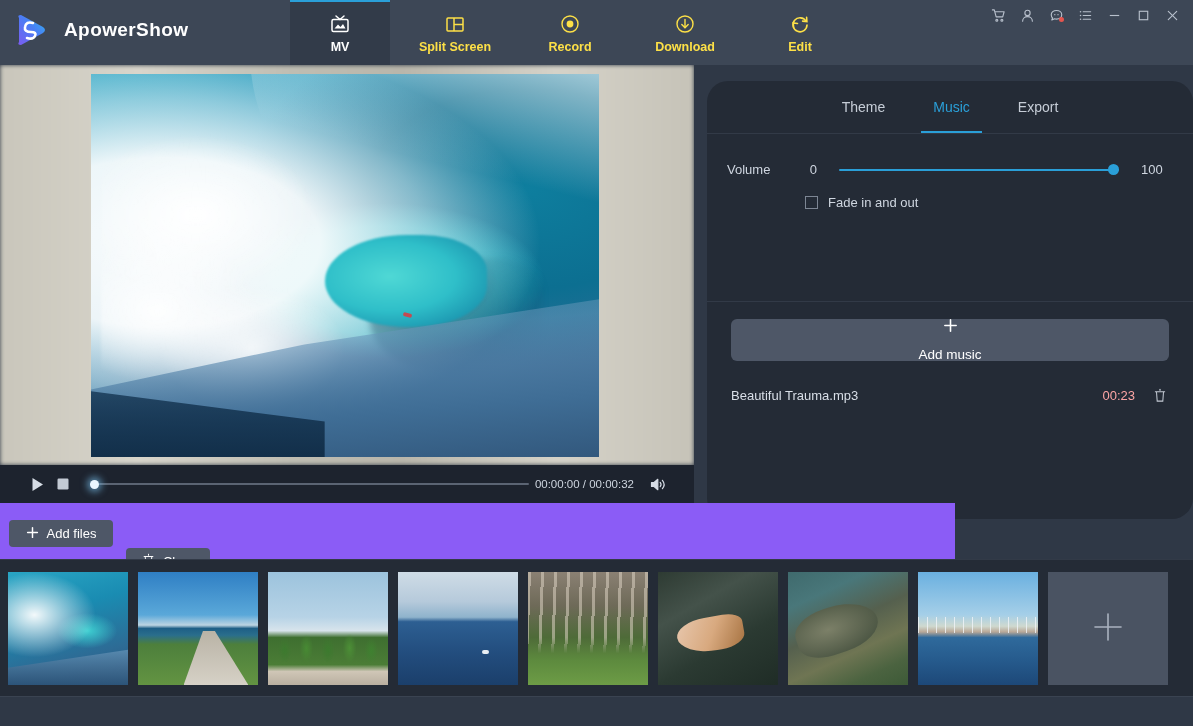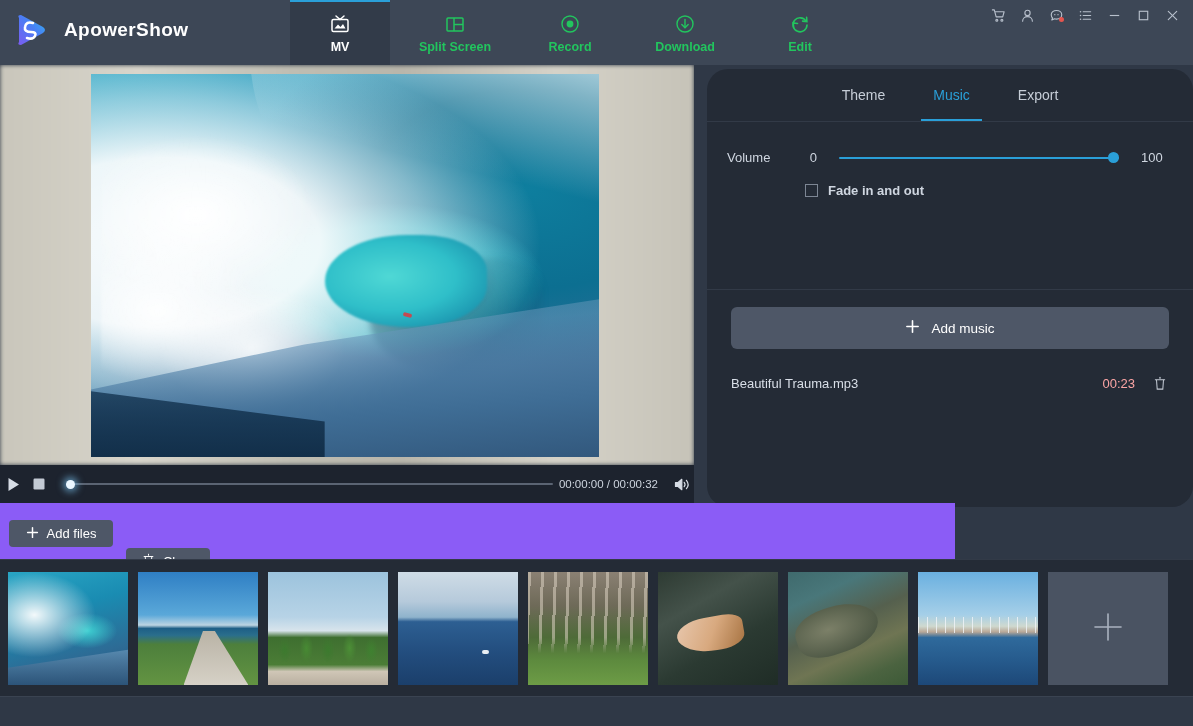--- a/index.html
+++ b/index.html
@@ -20,21 +20,21 @@
   .logo-wrap { width: 40px; height: 40px; position: relative; }
   .brand-name {
     color: #ffffff; font-size: 19px; font-weight: bold; letter-spacing: .4px;
     white-space: nowrap;
   }
 
   .navtabs { position: absolute; left: 290px; top: 0; height: 65px; display: flex; }
   .navtab {
     width: 100px; height: 65px; position: relative;
     display: flex; flex-direction: column; align-items: center; justify-content: center;
-    gap: 4px; cursor: pointer; color: #22c55e;
+    gap: 4px; cursor: pointer; color: #fde047;
   }
   .navtab .nt-label { font-size: 12.5px; font-weight: bold; white-space: nowrap; }
   .navtab .nt-icon { height: 24px; display: flex; align-items: center; justify-content: center; }
   .navtab.active { background: #323b49; color: #ffffff; }
   .navtab.active::before {
     content: ""; position: absolute; left: 0; right: 0; top: 0; height: 2px; background: #2a9fd8;
   }
   .navtab.wide { width: 130px; }
 
   .winctrls { position: absolute; right: 6px; top: 0; height: 30px; display: flex; align-items: center; }
@@ -109,38 +109,38 @@
     background: linear-gradient(180deg, rgba(22,56,86,.75), rgba(16,44,70,.95));
     clip-path: polygon(0 22%, 100% 58%, 100% 100%, 0 100%);
   }
   .wave .surfer {
     position: absolute; left: 61.5%; top: 62.5%; width: 9px; height: 4px;
     border-radius: 2px; background: #c34b52; transform: rotate(14deg);
   }
 
   .playerbar {
     position: absolute; left: 0; top: 465px; width: 694px; height: 38px;
-    background: #1d232e; display: flex; align-items: center; padding: 0 0; justify-content: flex-end;
+    background: #1d232e; display: flex; align-items: center; padding: 0 24px; justify-content: flex-end;
   }
   .pb-btn { width: 26px; height: 26px; display: flex; align-items: center; justify-content: center; cursor: pointer; }
   .pb-track {
     position: relative; flex: 1; height: 14px; margin: 0 6px 0 14px; cursor: pointer;
     display: flex; align-items: center;
   }
   .pb-line { width: 100%; height: 2px; background: #5b6473; border-radius: 1px; }
   .pb-knob {
     position: absolute; left: 0; width: 9px; height: 9px; border-radius: 50%;
     background: #eaf6ff; box-shadow: 0 0 7px 3px rgba(120,190,235,.65);
   }
   .pb-time { color: #cdd4de; font-size: 11.5px; white-space: nowrap; margin-right: 12px; }
   .pb-vol { width: 24px; height: 24px; display: flex; align-items: center; justify-content: center; cursor: pointer; }
 
   
   .rightpanel {
-    position: absolute; left: 707px; top: 69px; width: 486px; height: 438px;
+    position: absolute; left: 707px; top: 81px; width: 486px; height: 438px;
     background: #242b36;
     border-radius: 21px;
   }
   .rp-tabs { height: 52px; display: flex; align-items: center; justify-content: center; gap: 4px; }
   .rp-tab {
     position: relative; padding: 0 22px; height: 52px; display: flex; align-items: center;
     color: #c6cdd7; font-size: 14px; cursor: pointer;
   }
   .rp-tab.active { color: #2a9fd8; }
   .rp-tab.active::after {
@@ -151,30 +151,30 @@
   .vol-row { display: flex; align-items: center; padding: 28px 22px 0 20px; gap: 10px; }
   .vol-label { color: #cfd6e0; font-size: 13px; width: 58px; }
   .vol-min { color: #cfd6e0; font-size: 13px; width: 22px; text-align: right; }
   .vol-track { position: relative; flex: 1; height: 14px; margin: 0 12px; display: flex; align-items: center; cursor: pointer; }
   .vol-line { width: 100%; height: 2px; background: #2a9fd8; border-radius: 1px; }
   .vol-knob {
     position: absolute; right: 0; width: 11px; height: 11px; border-radius: 50%; background: #2a9fd8;
   }
   .vol-max { color: #cfd6e0; font-size: 13px; width: 30px; }
 
-  .fade-row { display: flex; align-items: center; gap: 10px; padding: 18px 0 0 98px; cursor: pointer; font-weight: bold; }
+  .fade-row { display: flex; align-items: center; gap: 10px; padding: 18px 0 0 98px; cursor: pointer; }
   .checkbox { width: 13px; height: 13px; border: 1px solid #7d8694; background: transparent; }
   .fade-label { color: #cfd6e0; font-size: 13px; }
 
   .rp-sep { position: absolute; left: 0; right: 0; top: 220px; height: 1px; background: #323a47; }
 
   .addmusic {
     position: absolute; left: 24px; right: 24px; top: 238px; height: 42px;
     background: #4e5767; border-radius: 6px; display: flex; align-items: center;
-    justify-content: center; gap: 11px; cursor: pointer; color: #ffffff; font-size: 13.5px;
+    justify-content: center; gap: 11px; cursor: pointer; color: #ffffff; font-size: 13.5px; flex-direction: column;
   }
   .track-row {
     position: absolute; left: 24px; right: 24px; top: 300px; height: 28px;
     display: flex; align-items: center; color: #d9dfe8; font-size: 13px;
   }
   .track-name { flex: 1; white-space: nowrap; overflow: hidden; text-overflow: ellipsis; }
   .track-dur { margin-right: 16px; color: #fca5a5; }
   .track-del { width: 18px; height: 18px; display: flex; align-items: center; justify-content: center; cursor: pointer; }
 
   

